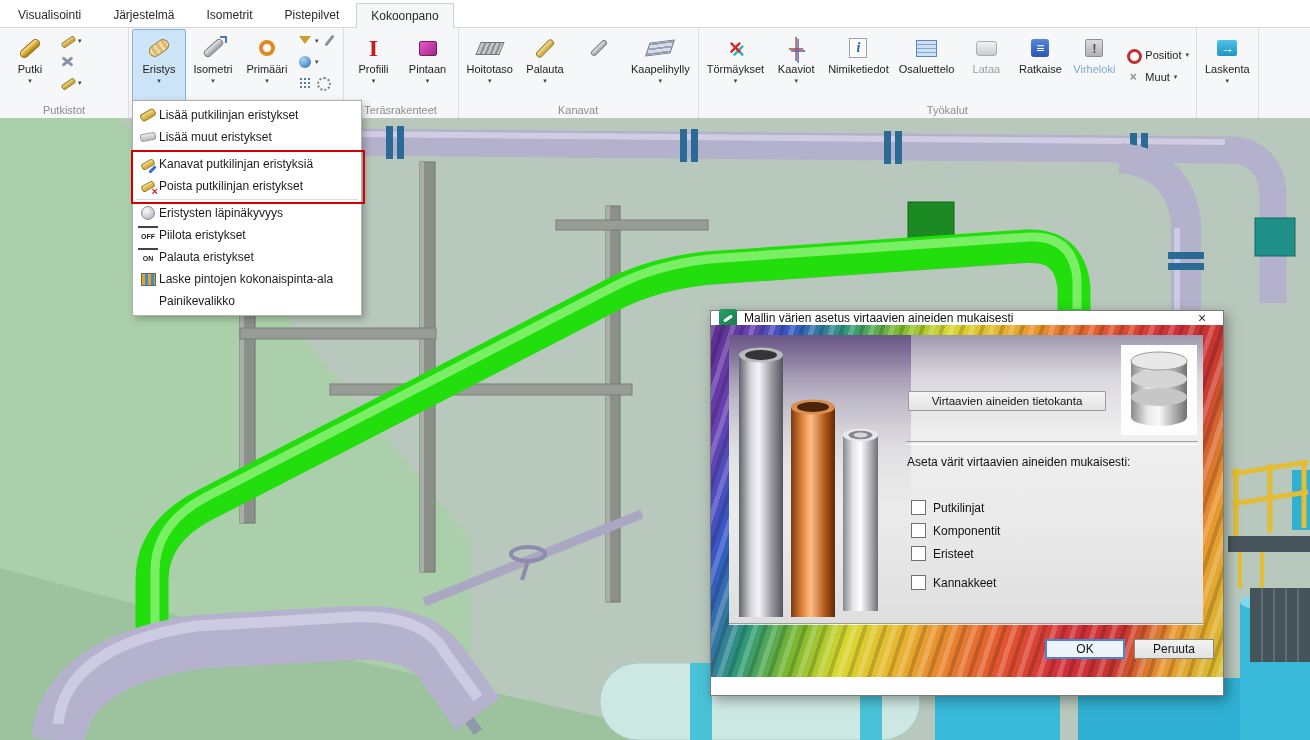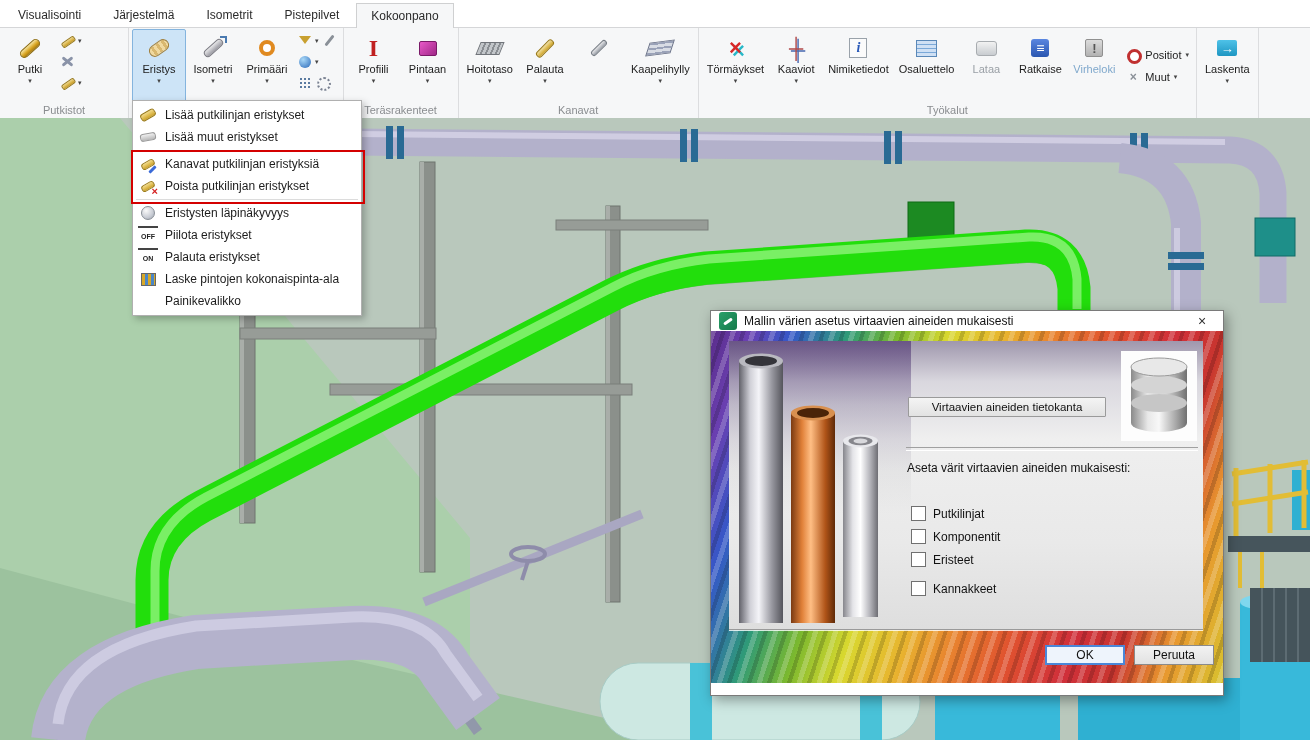--- a/index.html
+++ b/index.html
@@ -66,39 +66,39 @@
   .si.grid::before{content:"";position:absolute;left:2px;top:2px;width:13px;height:13px;background:radial-gradient(#5a7aa0 1.1px,transparent 1.3px);background-size:4px 4px}
   .si.target::before{content:"";position:absolute;left:2px;top:2px;width:9px;height:9px;border:3px solid #c03030;border-radius:50%;background:#fff}
   .si.xgray{color:#8a9098;font-weight:bold;font-size:12px;display:inline-flex;align-items:center;justify-content:center}
 
   
   .viewport{position:absolute;left:0;top:118px;width:1310px;height:622px;z-index:1}
 
   
   .menu{position:absolute;left:132px;top:100px;width:228px;background:#fff;border:1px solid #b0b0b0;
         box-shadow:3px 3px 7px rgba(0,0,0,.25);padding:3px 0;z-index:30}
-  .mi{height:22px;display:flex;align-items:center;gap:7px;padding:0 10px 0 5px;font-size:12px;color:#1c1c1c;white-space:nowrap}
+  .mi{height:22px;display:flex;align-items:center;gap:1px;padding:0 10px 0 5px;font-size:12px;color:#1c1c1c;white-space:nowrap}
   .msep{height:1px;background:#dcdcdc;margin:2px 3px}
   .mic{width:20px;height:16px;display:flex;align-items:center;justify-content:center;position:relative;flex:0 0 20px}
   .mic.roller::before{content:"";width:14px;height:6px;border-radius:3px;background:linear-gradient(#f4dc8a,#cda32a);border:1px solid #9a7a18;transform:rotate(-30deg)}
   .mic.graybar::before{content:"";width:14px;height:6px;border-radius:3px;background:linear-gradient(#f0f0f0,#b8b8b8);border:1px solid #999;transform:rotate(-10deg)}
   .mic.edit::before{content:"";width:12px;height:5px;border-radius:3px;background:linear-gradient(#f4dc8a,#cda32a);border:1px solid #9a7a18;transform:rotate(-30deg)}
   .mic.edit::after{content:"";position:absolute;right:1px;bottom:1px;width:9px;height:3px;border-radius:1px;background:#3a6ad8;transform:rotate(-45deg)}
   .mic.del::before{content:"";width:12px;height:5px;border-radius:3px;background:linear-gradient(#f4dc8a,#cda32a);border:1px solid #9a7a18;transform:rotate(-30deg)}
   .mic.del::after{content:"\00d7";position:absolute;right:0;bottom:-3px;color:#d42020;font-size:11px;font-weight:bold}
   .mic.transp::before{content:"";width:12px;height:12px;border-radius:50%;background:radial-gradient(circle at 35% 30%,#fafafa,#c8ccd4 60%,#9aa0aa);border:1px solid #8a9098}
   .mic.onoff{font-size:7px;font-weight:bold;color:#222;border-top:2px solid #444;padding-top:1px;line-height:1}
   .mic.area::before{content:"";width:13px;height:11px;background:repeating-linear-gradient(90deg,#d8a828 0 3px,#4a86c8 3px 6px);border:1px solid #666}
 
   .redbox{position:absolute;left:131px;top:150px;width:230px;height:50px;border:2px solid #d40000;z-index:40;pointer-events:none}
 
   
   .dialog{position:absolute;left:710px;top:310px;width:512px;height:384px;background:#fff;border:1px solid #7a7a7a;
           box-shadow:3px 4px 12px rgba(0,0,0,.35);z-index:20}
-  .dtitle{height:20px;display:flex;align-items:center;gap:7px;padding-left:8px;font-size:12px;color:#111}
+  .dtitle{height:14px;display:flex;align-items:center;gap:7px;padding-left:8px;font-size:12px;color:#111}
   .dicon{width:18px;height:18px;border-radius:3px;background:linear-gradient(135deg,#2aa06a,#157a4a);position:relative;flex:0 0 18px}
   .dicon::after{content:"";position:absolute;left:4px;top:8px;width:10px;height:3px;border-radius:2px;background:#fff;transform:rotate(-35deg)}
   .dtext{flex:1;white-space:nowrap;overflow:hidden}
   .dclose{width:42px;height:30px;display:flex;align-items:center;justify-content:center;font-size:14px;color:#333}
   .dbody{position:relative;height:352px;overflow:hidden;
     background:linear-gradient(108deg,#5a2d8a 0%,#6a3fb0 6%,#3558c8 13%,#2f9a78 22%,#7ab82f 30%,#d8d82f 38%,#e8b42f 47%,#e8822f 55%,#e0522f 64%,#d02f3a 74%,#c8352f 82%,#e8972f 90%,#d8c22f 100%)}
   .dbody::before{content:"";position:absolute;inset:0;
     background:repeating-linear-gradient(108deg,rgba(255,255,255,.20) 0 5px,rgba(0,0,0,0) 5px 10px,rgba(0,0,0,.16) 10px 14px,rgba(0,0,0,0) 14px 19px)}
   .dinner{position:absolute;left:18px;top:10px;width:474px;height:288px;
     background:linear-gradient(180deg,#9f97ad 0%,#d9d7de 14%,#efefef 34%,#e9e9e9 70%,#dedede 100%);

